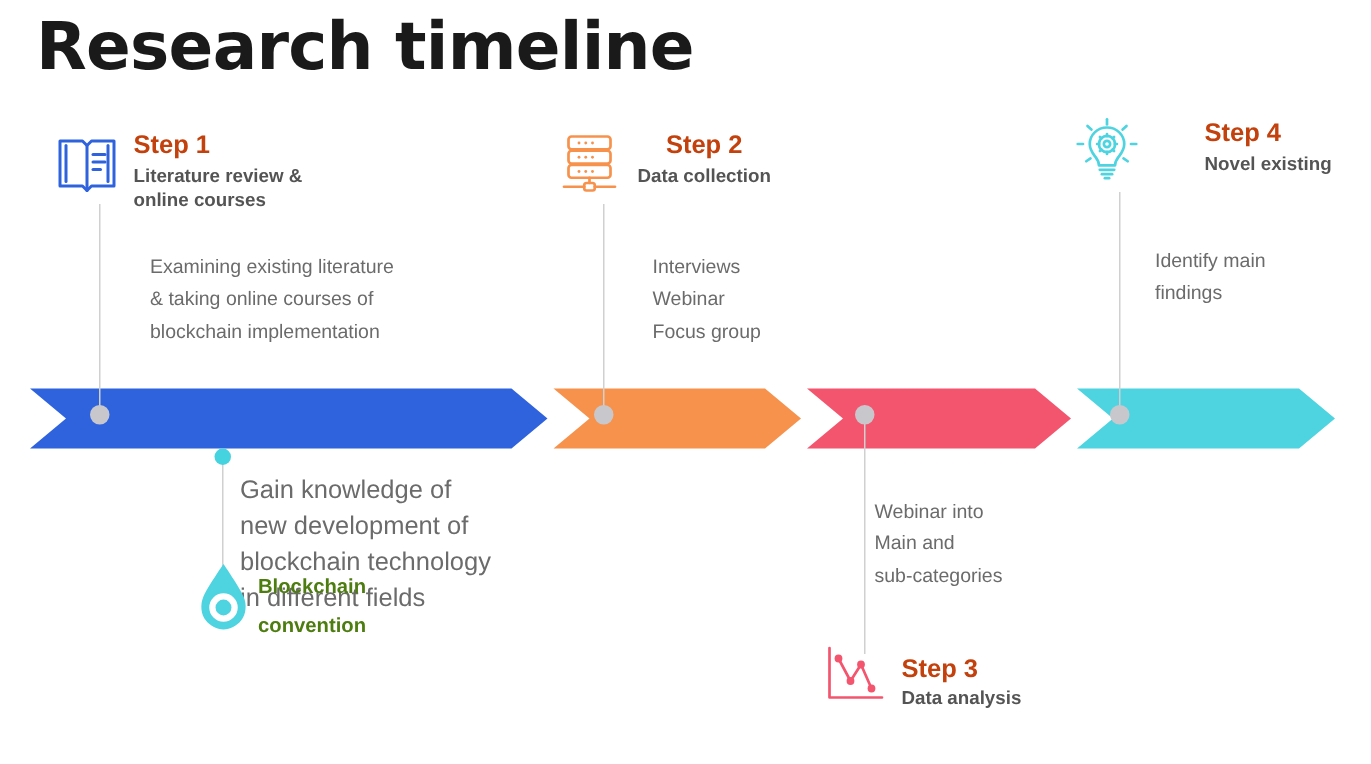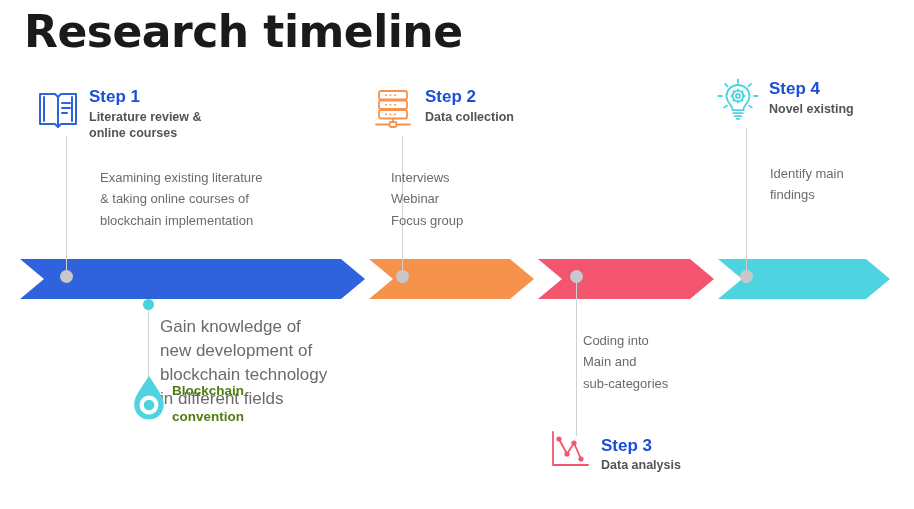--- a/index.html
+++ b/index.html
@@ -49,21 +49,21 @@
     flex: 0 0 44px;
     position: relative;
   }
   .step-head-text {
     margin-left: 9px;
     padding-top: 1px;
   }
   .step-title {
     font-size: 17px;
     font-weight: bold;
-    color: #1d4ed8;
+    color: #c2410c;
     line-height: 1.15;
     white-space: nowrap;
   }
   .step-sub {
     font-size: 12.5px;
     font-weight: bold;
     color: #545454;
     line-height: 1.33;
     margin-top: 2px;
     white-space: pre-line;
@@ -165,21 +165,21 @@
       <div class="step-title">Step 1</div>
       <div class="step-sub">Literature review &amp;
 online courses</div>
     </div>
   </div>
 
   <div class="desc loose" style="left:100px; top:167px; width:250px;">Examining existing literature
 &amp; taking online courses of
 blockchain implementation</div>
 
-  <div class="step-head" style="left:372px; top:86px;">
+  <div class="step-head" style="left:372px; top:86px;text-align:center;">
     <div class="step-icon">
       <svg width="44" height="46" viewBox="0 0 44 46">
         <g fill="none" stroke="#F7924C" stroke-width="1.8" stroke-linecap="round" stroke-linejoin="round">
           <rect x="7" y="5" width="28" height="8.5" rx="2"></rect>
           <rect x="7" y="14.5" width="28" height="8.5" rx="2"></rect>
           <rect x="7" y="24" width="28" height="8.5" rx="2"></rect>
           <path d="M21 32.5 L21 36"></path>
           <rect x="17.5" y="36" width="7" height="5" rx="1.5"></rect>
           <path d="M4 38.5 L17.5 38.5"></path>
           <path d="M24.5 38.5 L38 38.5"></path>
@@ -196,25 +196,25 @@
           <circle cx="23" cy="28.3" r="0.95"></circle>
         </g>
       </svg>
     </div>
     <div class="step-head-text">
       <div class="step-title">Step 2</div>
       <div class="step-sub">Data collection</div>
     </div>
   </div>
 
-  <div class="desc loose" style="left:391px; top:167px; width:190px;">Interviews
+  <div class="desc loose" style="left:435px; top:167px; width:190px;">Interviews
 Webinar
 Focus group</div>
 
-  <div class="desc loose" style="left:583px; top:330px; width:190px;">Coding into
+  <div class="desc loose" style="left:583px; top:330px; width:190px;">Webinar into
 Main and
 sub-categories</div>
 
   <div class="step-head" style="left:548px; top:428px;align-items:flex-end;">
     <div class="step-icon">
       <svg width="44" height="46" viewBox="0 0 44 46">
         <g fill="none" stroke="#F4556E" stroke-width="1.8" stroke-linecap="round" stroke-linejoin="round">
           <path d="M5 4 L5 37 L40 37"></path>
           <path d="M11 11 L19 26 L26 15 L33 31"></path>
         </g>
@@ -225,21 +225,21 @@
           <circle cx="33" cy="31" r="2.6"></circle>
         </g>
       </svg>
     </div>
     <div class="step-head-text">
       <div class="step-title">Step 3</div>
       <div class="step-sub">Data analysis</div>
     </div>
   </div>
 
-  <div class="step-head" style="left:716px; top:78px;">
+  <div class="step-head" style="left:716px; top:78px;gap:34px;">
     <div class="step-icon">
       <svg width="44" height="46" viewBox="0 0 44 46">
         <g fill="none" stroke="#4DD4E0" stroke-width="1.8" stroke-linecap="round" stroke-linejoin="round">
           <path d="M22 7 C15.5 7 10.5 12 10.5 18 C10.5 22 12.5 24.3 14.3 26.6
                    C15.8 28.5 16.6 30 16.6 32.2 L27.4 32.2
                    C27.4 30 28.2 28.5 29.7 26.6 C31.5 24.3 33.5 22 33.5 18
                    C33.5 12 28.5 7 22 7 Z"></path>
           <path d="M17.2 35.2 L26.8 35.2"></path>
           <path d="M18.6 38.1 L25.4 38.1"></path>
           <path d="M20.6 40.8 L23.4 40.8"></path>

